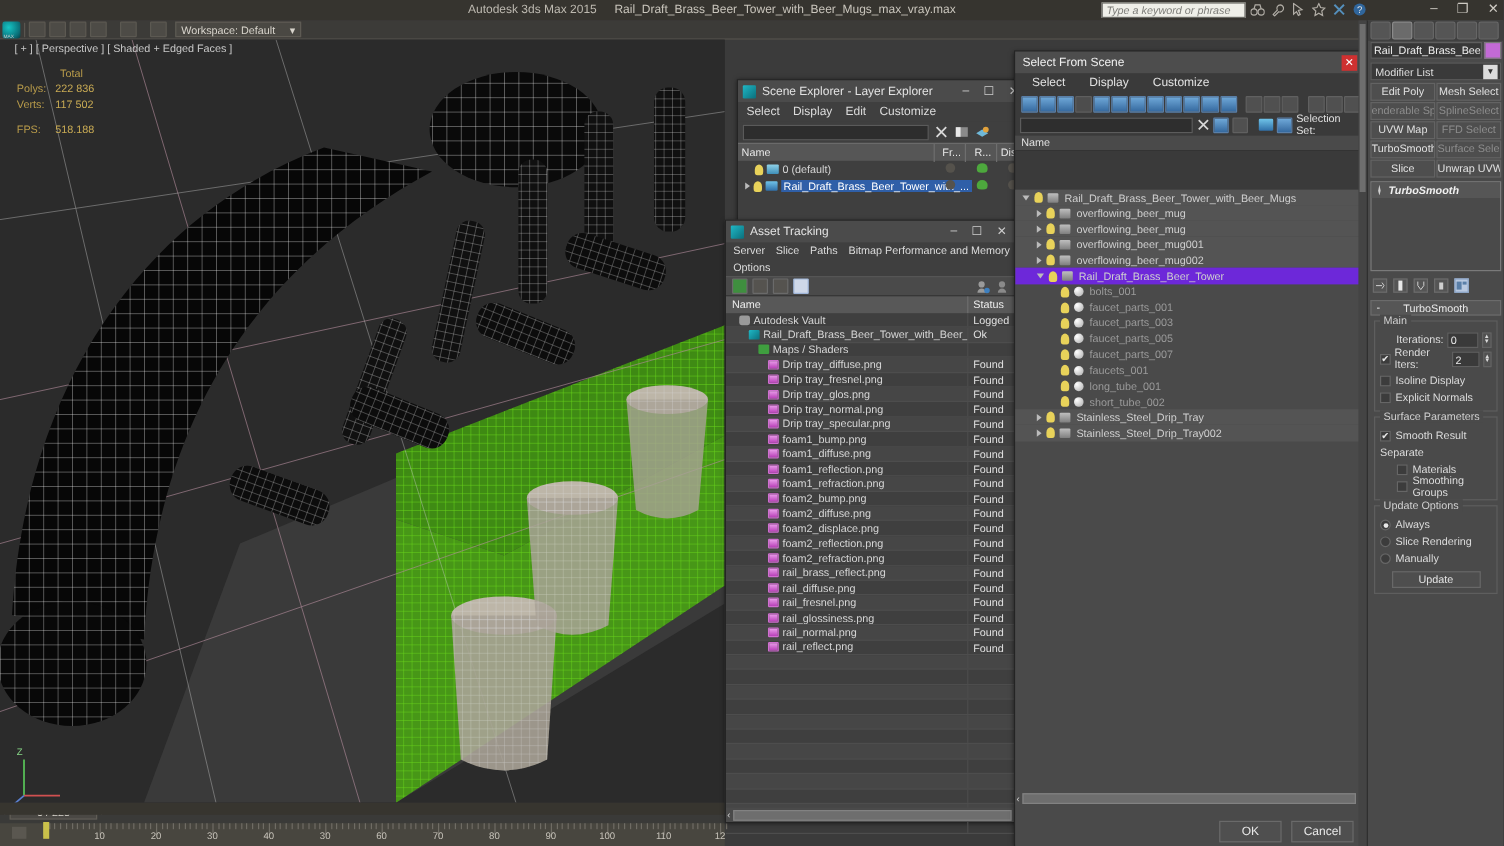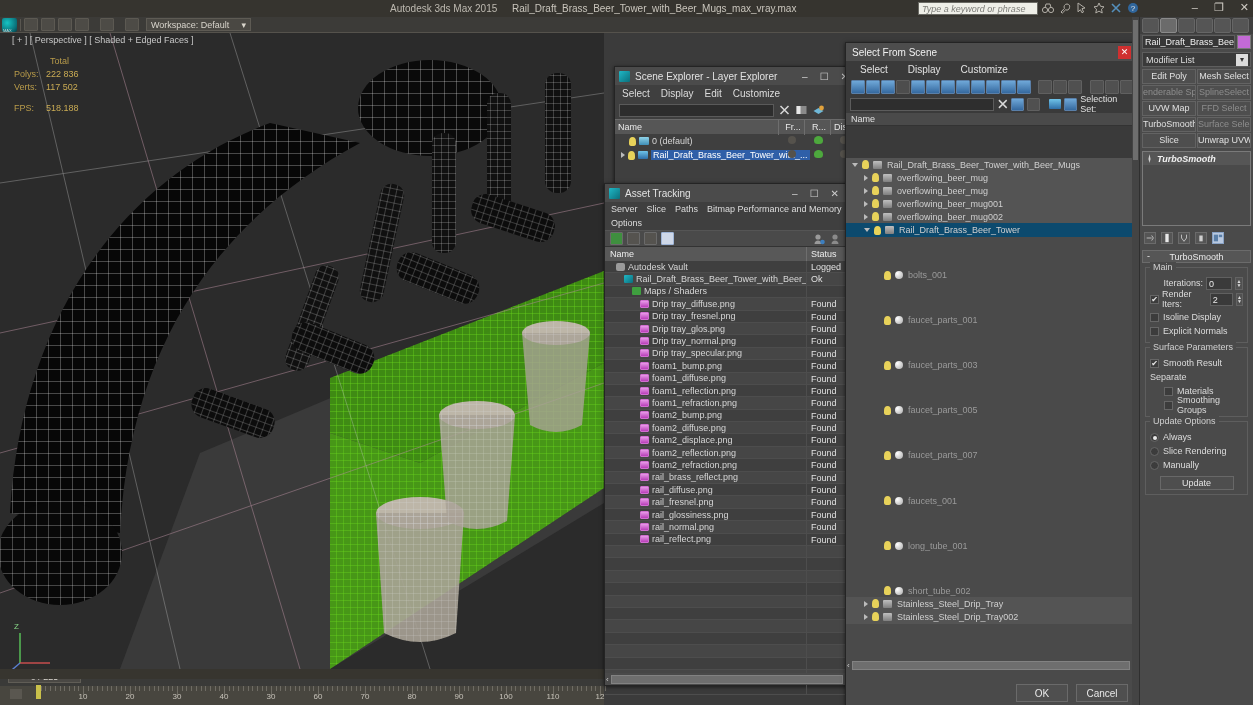--- a/index.html
+++ b/index.html
@@ -127,22 +127,22 @@
   .tgl.off { background:#4d4d4d; border-color:#5e5e5e; }
   .tgl.dim { background:#505050; border:1px solid #606060; }
   .sfs-tools2 { height:18px; display:flex; align-items:center; gap:3px; padding-left:4px; }
   .sfs-input { width:148px; height:13px; background:#2e2e2e; border:1px solid #5c5c5c; }
   .sfs-head { height:13px; background:#4a4a4a; font-size:9px; color:#e0e0e0;
       padding-left:5px; line-height:13px; border-bottom:1px solid #333; }
   .sfs-tree { position:absolute; left:0; top:115px; width:290px; height:557px; background:#4a4a4a;
       overflow:hidden; }
   .tr-row { height:13.1px; display:flex; align-items:center; font-size:9px; color:#cfcfcf; }
   .tr-row.alt { background:#545454; }
-  .tr-row.obj { color:#9a9a9a;margin-top:32px; }
-  .tr-row.hl { background:#0c4a6e;text-align:center; }
+  .tr-row.obj { color:#9a9a9a; }
+  .tr-row.hl { background:#6d28d9;text-align:center; }
   .node-ic { width:9px;height:8px;background:linear-gradient(#bfbfbf,#7f7f7f);border-radius:1px;flex:none;}
   .sphere-ic { width:8px;height:8px;border-radius:50%;background:radial-gradient(circle at 30% 30%,#fff,#aaa);flex:none;}
   .sfs-hscroll { position:absolute; left:0; bottom:33px; width:290px; height:12px; background:#4a4a4a;
       display:flex; align-items:center; justify-content:space-between; padding:0 1px; }
   .sfs-btnrow { position:absolute; bottom:2px; right:6px; display:flex; gap:8px; }
   .sfs-btn { width:52px; height:18px; background:#4f4f4f; border:1px solid #6a6a6a;
       font-size:10px; color:#e8e8e8; text-align:center; line-height:17px; }
 
   
   .cmdpanel { position:absolute; left:1139px; top:17px; width:114px; height:688px; background:#4a4a4a;

